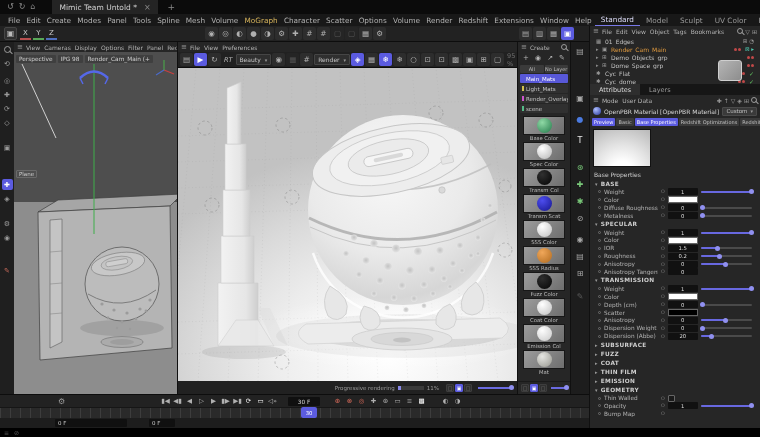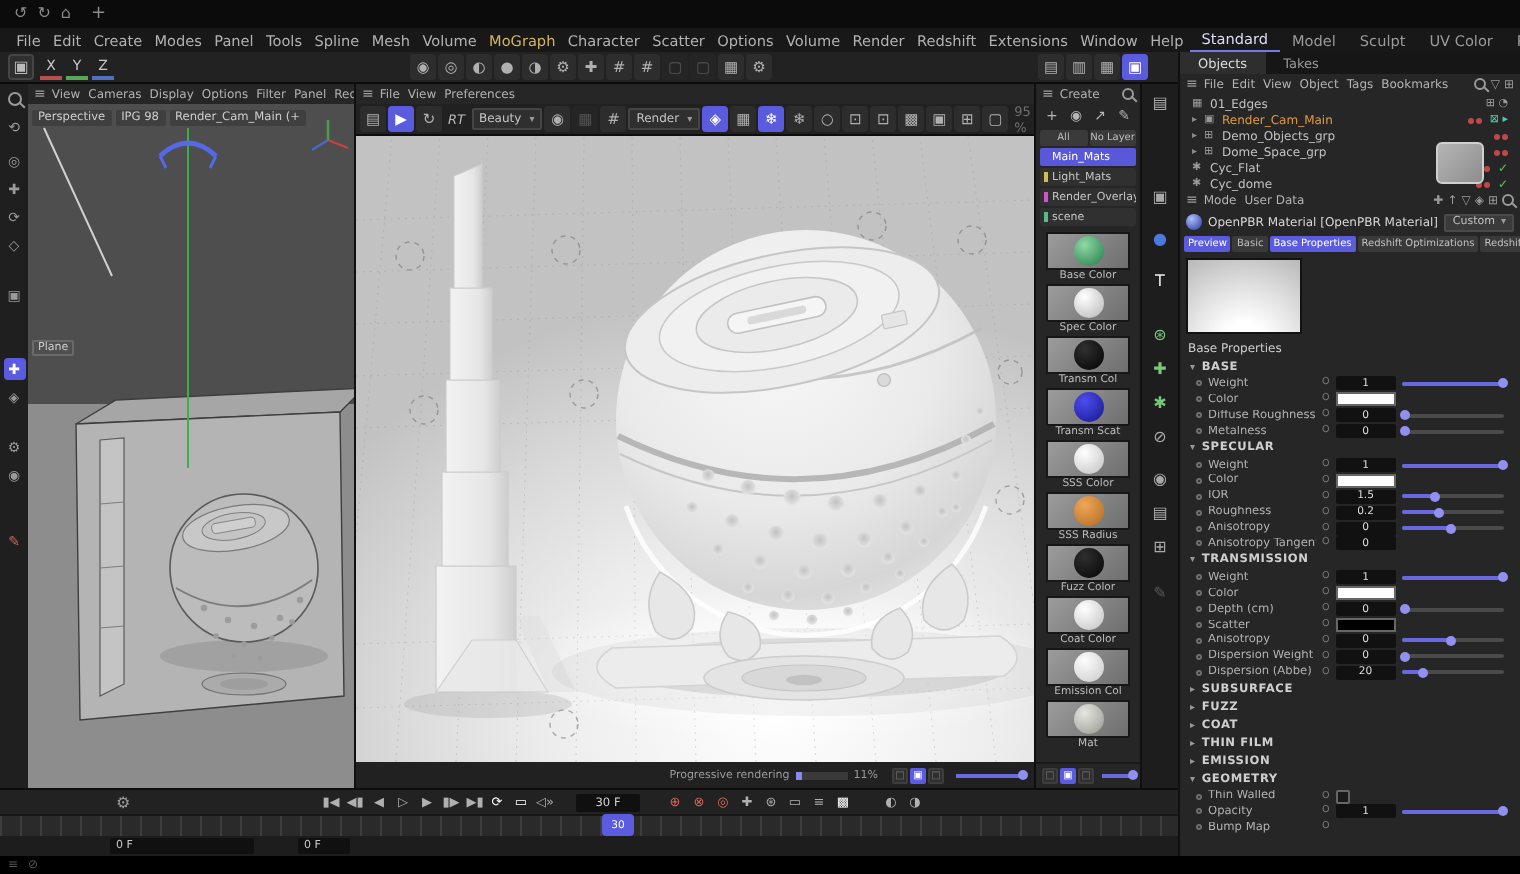--- a/index.html
+++ b/index.html
@@ -148,20 +148,24 @@
 
 <div id="app">
 
   <div class="titlebar">
     <span style="display:flex;gap:5px;">
 
     <span class="navic">↺</span>
         <span class="navic">↻</span>
         <span class="navic">⌂</span>
       </span>
+    <span class="doc-tab">
+      <span>Mimic Team Untold *</span>
+      <span class="tab-close">×</span>
+    </span>
     <span class="tab-add">+</span>
   </div>
 
   <div class="menubar">
     <span class="menus">
 
     <span>File</span>
         <span>Edit</span>
         <span>Create</span>
         <span>Modes</span>
@@ -659,25 +663,20 @@
       <span class="rsic green" style="margin-top: 4px;">✚</span>
       <span class="rsic green" style="margin-top: 4px;">✱</span>
       <span class="rsic" style="margin-top: 4px;">⊘</span>
       <span class="rsic" style="margin-top: 8px;">◉</span>
       <span class="rsic" style="margin-top: 4px;">▤</span>
       <span class="rsic" style="margin-top: 4px;">⊞</span>
       <span class="rsic dim" style="margin-top: 10px;">✎</span>
     </div>
 
   <div class="rpanel">
-    <div class="ptabs">
-
-    <span class="ptab active">Objects</span>
-        <span class="ptab">Takes</span>
-      </div>
     <div class="panel-menu">
       <span class="burger">≡</span>
       <span style="display:flex;gap:4px;">
 
       <span class="mi">File</span>
           <span class="mi">Edit</span>
           <span class="mi">View</span>
           <span class="mi">Object</span>
           <span class="mi">Tags</span>
           <span class="mi">Bookmarks</span>
@@ -759,20 +758,25 @@
             <span class="odots">
               <i></i>
               <i></i>
             </span>
 
             <span class="ocheck">✓</span>
           </div>
         </div>
       <div class="texpopup"></div>
     </div>
+    <div class="ptabs">
+
+    <span class="ptab active">Attributes</span>
+        <span class="ptab">Layers</span>
+      </div>
     <div class="panel-menu">
       <span class="burger">≡</span>
       <span style="display:flex;gap:4px;">
 
       <span class="mi">Mode</span>
           <span class="mi">User Data</span>
         </span>
       <span class="right">
         <span style="display:flex;gap:2px;">
 

